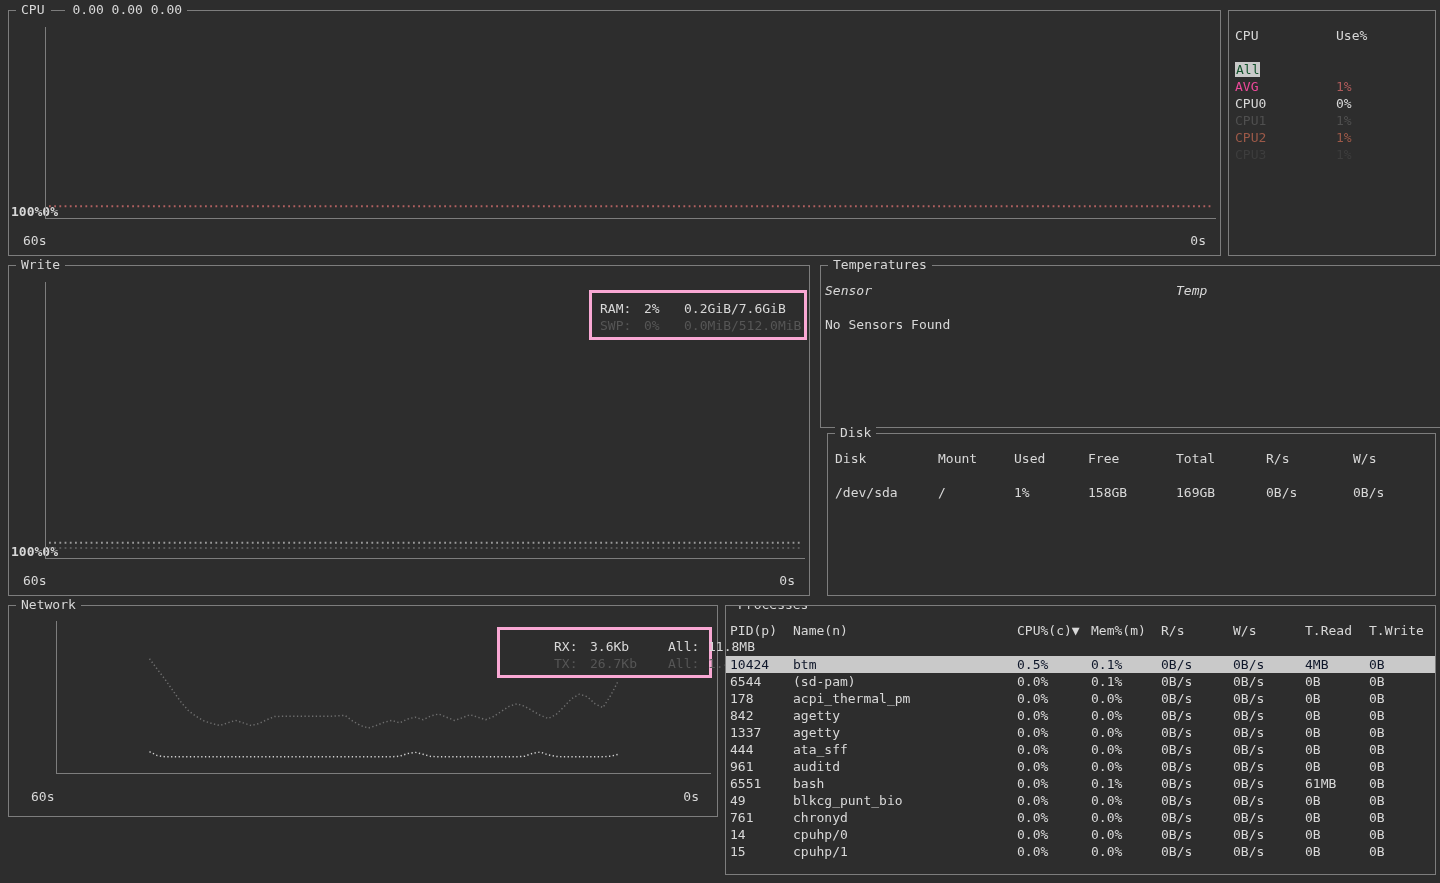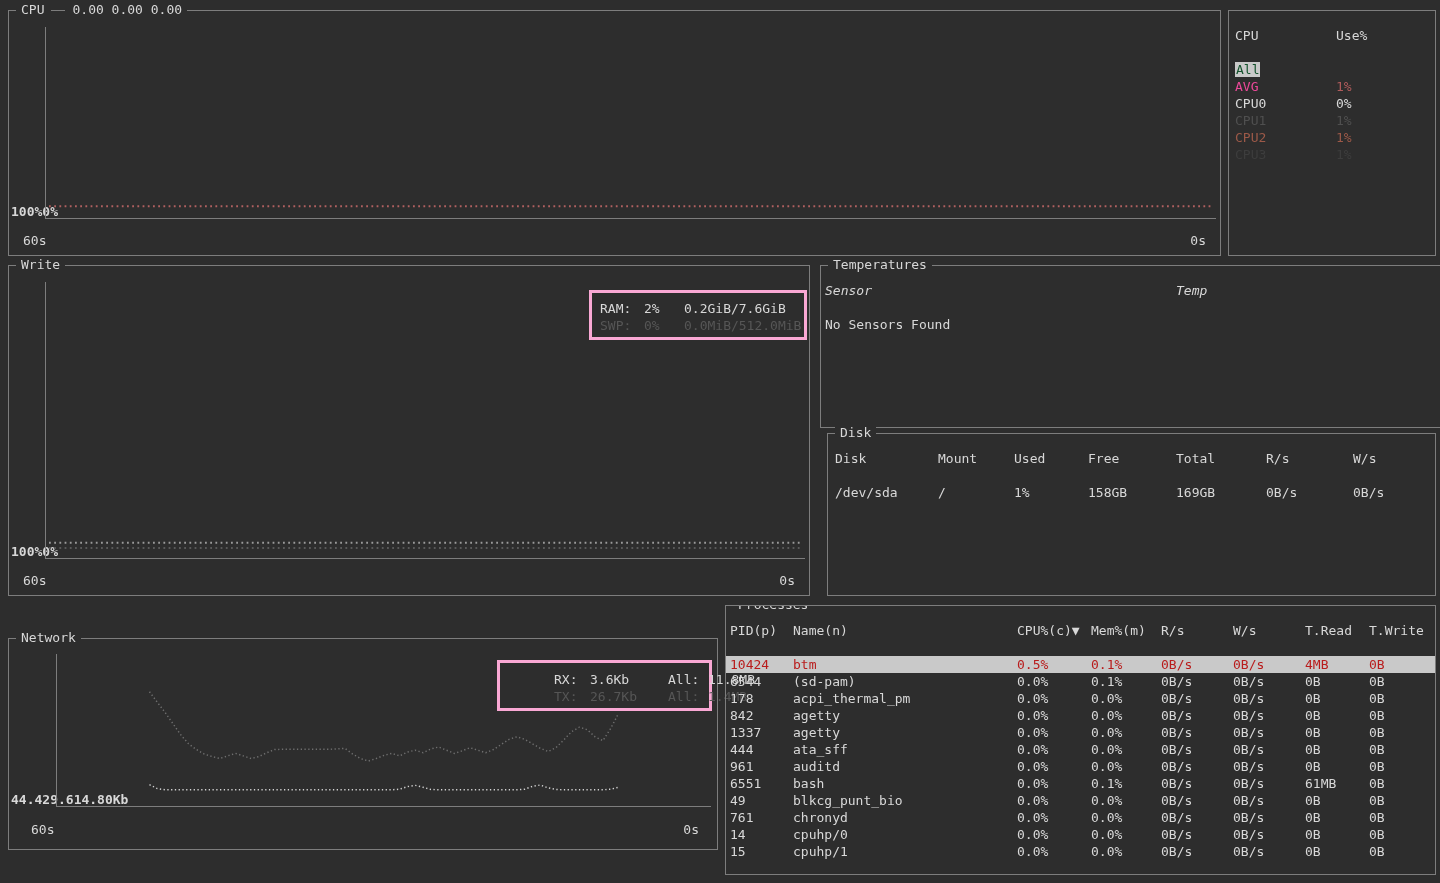--- a/index.html
+++ b/index.html
@@ -18,21 +18,21 @@
   .graph-area { position:absolute; border-left:1px solid #7d7d7d; border-bottom:1px solid #7d7d7d; }
   .gsvg { position:absolute; left:0; top:0; width:100%; height:100%; display:block; }
   .ylabels { position:absolute; display:flex; flex-direction:row; justify-content:space-between; align-items:flex-end;font-weight:bold; }
   .xlabels { position:absolute; display:flex; justify-content:space-between; }
   .tbl-head, .tbl-row { display:grid; line-height:17px; white-space:pre; }
   .proc-grid { grid-template-columns:63px 224px 74px 70px 72px 72px 64px auto; padding-left:4px; }
   .disk-grid { grid-template-columns:103px 76px 74px 88px 90px 87px auto; padding-left:7px; }
   .cpul-grid { grid-template-columns:101px auto; padding-left:6px; }
   .tbl-pad { padding-top:16px; }
   .blank-row { height:17px; }
-  .row-selected { background:#c9c9c9; color:#b91c1c; }
+  .row-selected { background:#c9c9c9; color:#0f172a; }
   .sel-chip { background:#c9c9c9; color:#14532d; padding:0 1px; }
   .dim { color:#565656; }
   .legend-box { position:absolute; border:3px solid #f9a8d4; background:#2d2d2d; }
   .mem-line { display:grid; grid-template-columns:44px 40px auto; padding:0 8px; line-height:17px; white-space:pre; }
   .net-line { display:grid; grid-template-columns:36px 78px 40px auto; padding:0 6px; line-height:17px; white-space:pre; }
   .temp-head { position:relative; padding-left:4px; line-height:17px;font-style:italic; }
   .temp-col2 { position:absolute; left:355px; top:0; }
   .msg { padding-left:4px; line-height:17px; }
 </style>
 </head>
@@ -123,29 +123,23 @@
   <div class="ptitle">
     <span>Disk</span>
   </div>
   <div class="tbl-head disk-grid tbl-pad"><span>Disk</span><span>Mount</span><span>Used</span><span>Free</span><span>Total</span><span>R/s</span><span>W/s</span></div>
   <div class="blank-row"></div>
   <div>
       <div class="tbl-row disk-grid"><span>/dev/sda</span><span>/</span><span>1%</span><span>158GB</span><span>169GB</span><span>0B/s</span><span>0B/s</span></div>
     </div>
 </div>
 
-<div class="panel" style="left:8px; top:605px; width:710px; height:212px;margin-top:33px;">
+<div class="panel" style="left:8px; top:605px; width:710px; height:212px;">
   <div class="ptitle">
     <span>Network</span>
-  </div>
-  <div class="ylabels" style="left:2px; top:15px; bottom:42px; width:42px;">
-    <span>44.4</span>
-    <span>29.6</span>
-    <span>14.8</span>
-    <span>0Kb</span>
   </div>
   <div class="graph-area" style="left:47px; top:15px; right:6px; bottom:42px;">
     <svg class="gsvg" viewBox="0 0 654 210">
         <polyline points="3.0,52.1 13.8,66.7 24.6,80.8 35.4,96.3 46.2,111.7 57.0,124.1 67.8,132.0 78.6,138.2 89.4,141.7 100.2,144.4 111.0,140.8 121.8,137.3 132.6,140.8 143.4,144.4 154.2,141.7 165.0,136.4 175.8,132.0 186.6,131.6 197.4,131.6 208.2,131.6 219.0,131.6 229.8,131.6 240.6,131.6 251.4,131.6 262.2,131.1 273.0,130.3 283.8,138.2 294.6,144.4 305.4,147.9 316.2,144.4 327.0,140.0 337.8,137.3 348.6,140.8 359.4,135.5 370.2,132.9 381.0,136.4 391.8,131.1 402.6,128.5 413.4,132.9 424.2,137.3 435.0,133.8 445.8,129.4 456.6,132.9 467.4,136.4 478.2,132.0 489.0,125.0 499.8,117.9 510.6,114.4 521.4,117.9 532.2,124.1 543.0,130.3 553.8,134.7 564.6,129.4 575.4,118.8 586.2,107.3 597.0,101.1 607.8,104.6 618.6,114.4 629.4,119.7 640.2,102.9 651.0,82.1" fill="none" stroke="#6f6f6f" stroke-width="2" stroke-dasharray="1.8 3.4"></polyline>
         <polyline points="3.0,180.6 13.8,185.9 24.6,187.6 35.4,187.6 46.2,187.6 57.0,187.6 67.8,187.6 78.6,187.6 89.4,187.6 100.2,187.6 111.0,187.6 121.8,187.6 132.6,187.6 143.4,187.6 154.2,187.6 165.0,187.6 175.8,187.6 186.6,187.6 197.4,187.6 208.2,187.6 219.0,187.6 229.8,187.6 240.6,187.6 251.4,187.6 262.2,187.6 273.0,187.6 283.8,187.6 294.6,187.6 305.4,187.6 316.2,187.6 327.0,187.6 337.8,187.6 348.6,186.8 359.4,183.2 370.2,181.5 381.0,184.1 391.8,187.2 402.6,187.6 413.4,187.6 424.2,187.6 435.0,187.6 445.8,187.6 456.6,187.6 467.4,187.6 478.2,187.6 489.0,187.6 499.8,187.6 510.6,187.6 521.4,186.8 532.2,182.8 543.0,181.0 553.8,185.0 564.6,187.2 575.4,187.6 586.2,187.6 597.0,187.6 607.8,187.6 618.6,187.6 629.4,187.6 640.2,186.8 651.0,184.1" fill="none" stroke="#d2d2d2" stroke-width="2" stroke-dasharray="1.8 3.4"></polyline>
       </svg>
   </div>
   <div class="xlabels" style="left:22px; right:18px; bottom:12px;">
     <span>60s</span>
     <span>0s</span>

